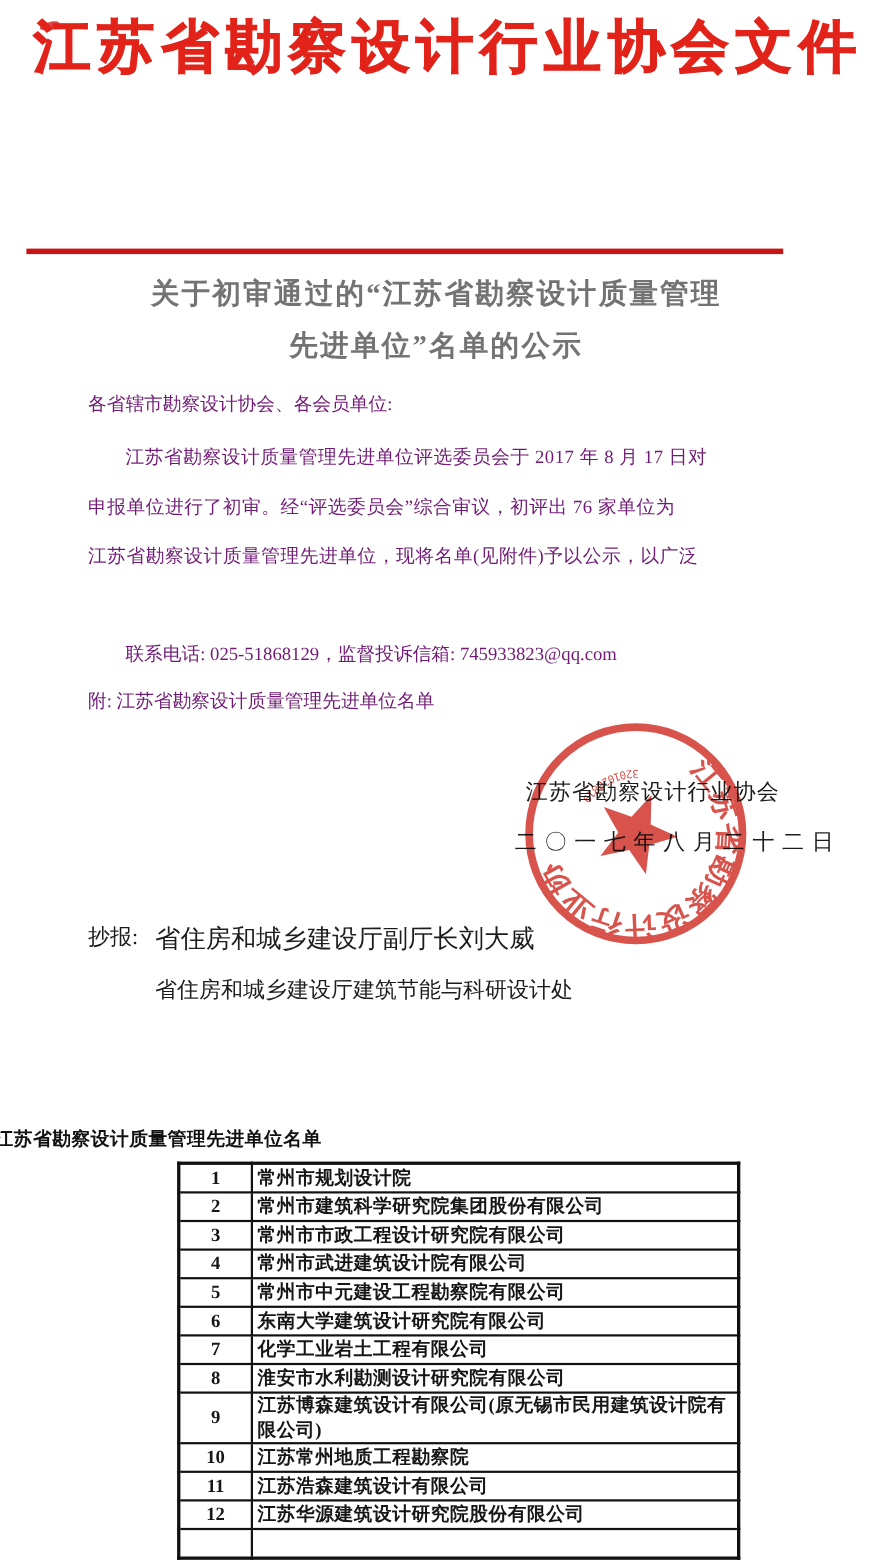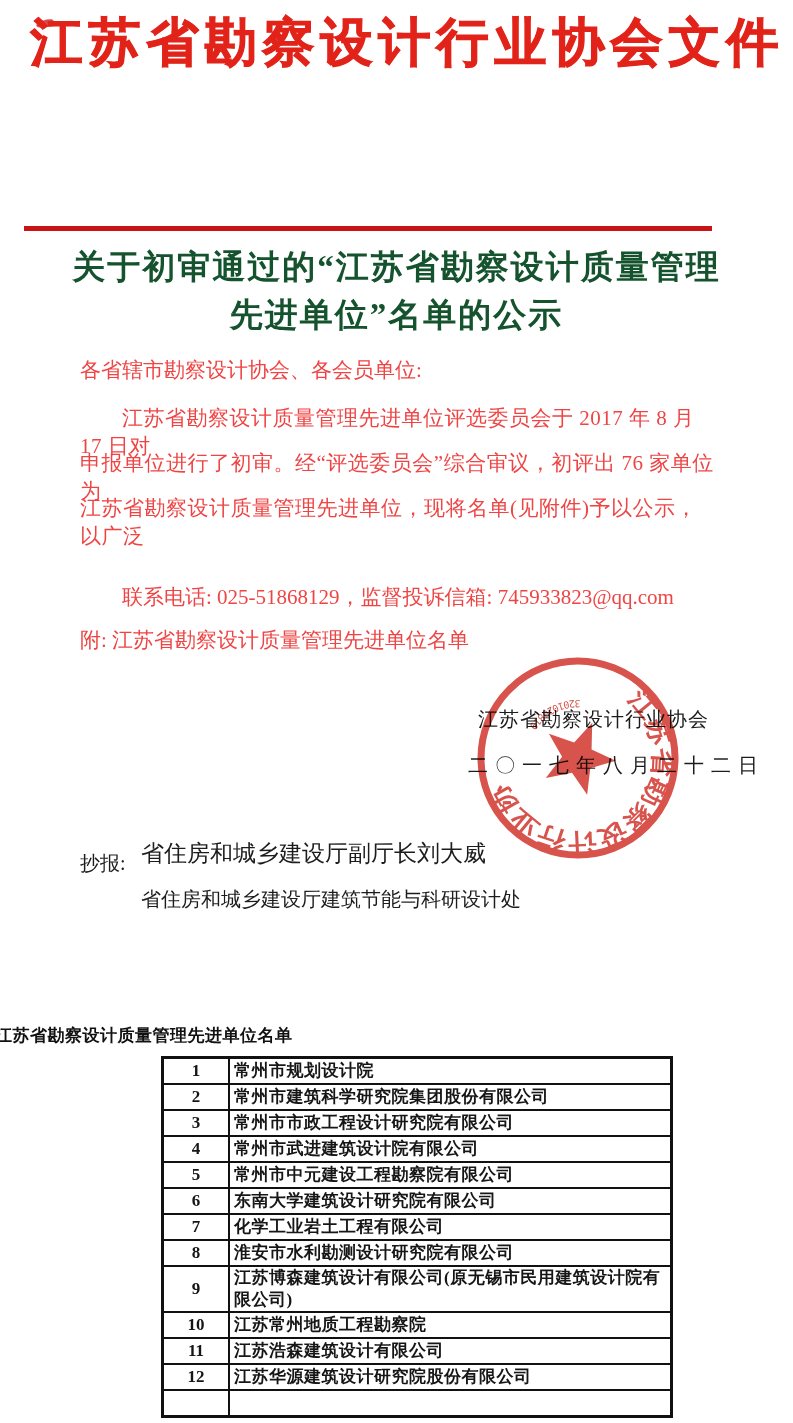--- a/index.html
+++ b/index.html
@@ -26,39 +26,39 @@
     background:#cf1f1f;border-radius:60% 40% 50% 50%;
     transform:rotate(-12deg);opacity:.8;
   }
   .red-rule{
     position:absolute;left:24px;top:226px;width:688px;height:5px;
     background:#c81414;
   }
   .doc-title{
     position:absolute;top:243px;left:0;width:100%;
     text-align:center;
-    font-size:33px;font-weight:bold;line-height:48px;
-    letter-spacing:2px;color:#14532d;
-  }
-  .body-text{font-size:21px;color:#ef4444;}
+    font-size:26px;font-weight:bold;line-height:48px;
+    letter-spacing:2px;color:#737373;
+  }
+  .body-text{font-size:17px;color:#701a75;}
   .salutation{position:absolute;left:80px;top:356px;width:640px;}
   .para-line{position:absolute;left:80px;width:636px;letter-spacing:.5px;}
   .pl1{top:404px;text-indent:2em;}
   .pl2{top:449px;}
   .pl3{top:494px;}
   .pl4{top:539px;}
   .contact{position:absolute;left:80px;top:583px;width:640px;text-indent:2em;}
   .attach-note{position:absolute;left:80px;top:626px;width:640px;}
   .sig-org{position:absolute;left:478px;top:706px;font-size:20px;letter-spacing:1px;}
   .sig-date{position:absolute;left:468px;top:752px;font-size:20px;letter-spacing:7px;}
   .seal{
     position:absolute;left:472px;top:652px;width:212px;height:212px;
     opacity:.85;mix-blend-mode:multiply;
   }
-  .cc-label{position:absolute;left:80px;top:838px;font-size:20px;margin-top:12px;}
+  .cc-label{position:absolute;left:80px;top:838px;font-size:20px;}
   .cc-line1{position:absolute;left:141px;top:838px;font-size:23px;}
   .cc-line2{position:absolute;left:141px;top:886px;font-size:20px;}
   .attachment-title{
     position:absolute;left:-5px;top:1024px;
     font-size:17px;font-weight:bold;letter-spacing:.5px;color:#111;
   }
   .list-table-wrap{position:absolute;left:161px;top:1056px;width:512px;}
   table.units{
     width:100%;
     border-collapse:collapse;

